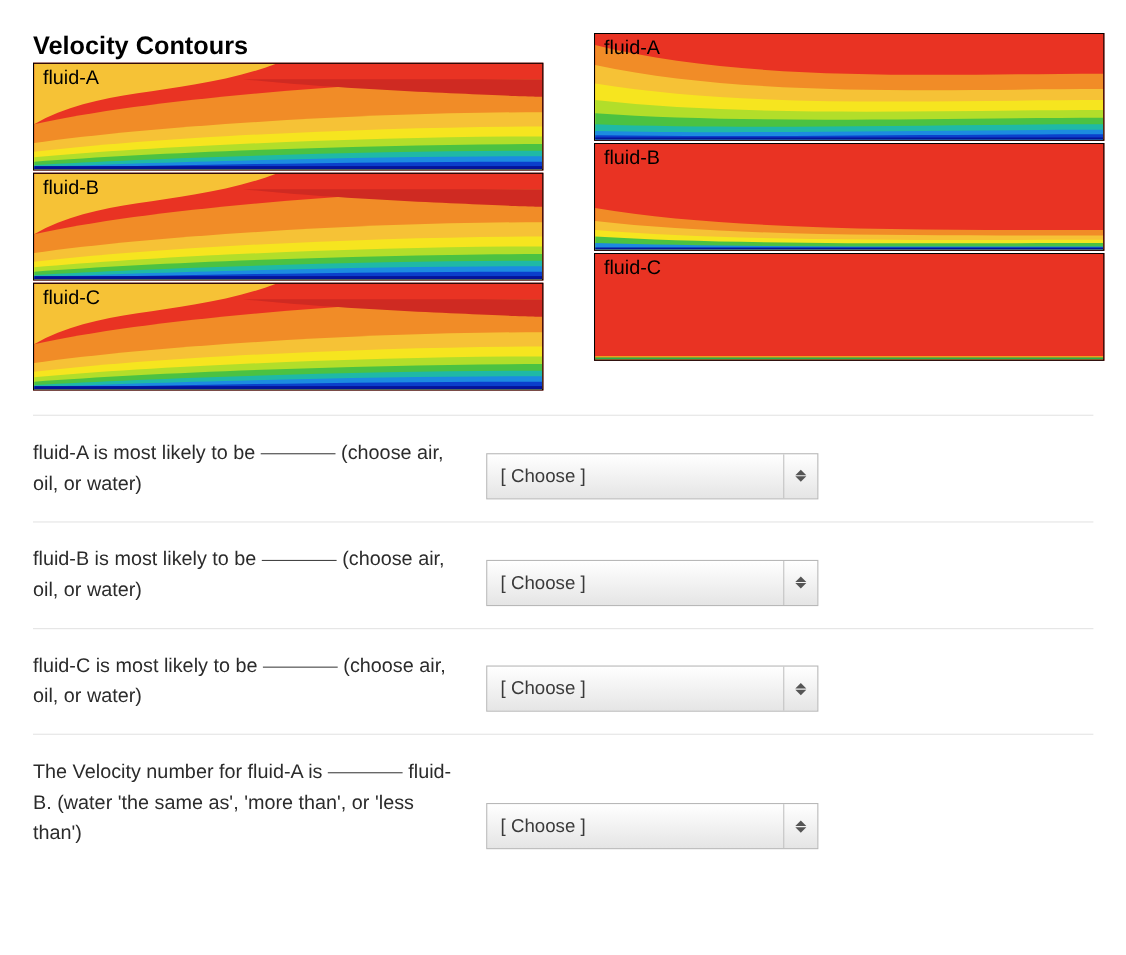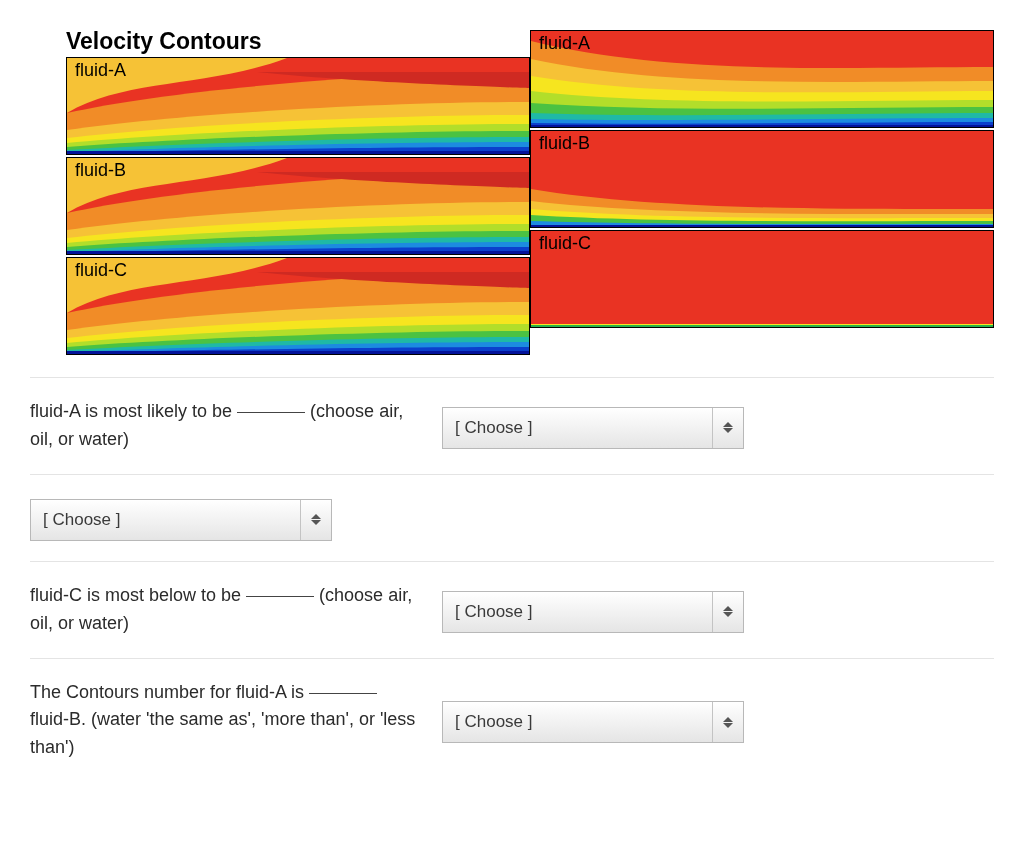--- a/index.html
+++ b/index.html
@@ -1,27 +1,27 @@
 <!DOCTYPE html>
 <html><head>
 <meta charset="utf-8">
 <style>
   html,body{margin:0;padding:0;font-family:"Helvetica Neue",Helvetica,Arial,sans-serif;color:#222;background:#fff;}
   .page{width:1024px;min-height:868px;box-sizing:border-box;padding:28px 30px 20px 30px;}
   .intro{font-size:20px;font-weight:400;margin-bottom:18px;color:#212121;}
-  .cols{display:flex;justify-content:flex-end;}
+  .cols{display:flex;gap:46px;}
   .col{flex:0 0 462px;}
   .col-title{font-size:23px;font-weight:600;margin:0 0 0 0;padding:0;color:#000;}
   .panel-wrap{margin-top:2px;}
   .panel{border:1px solid #000;width:462px;height:96px;position:relative;overflow:hidden;background:#e93323;}
   .panel svg{position:absolute;inset:0;display:block;}
   .plabel{position:absolute;top:2px;left:8px;font-size:18px;font-weight:400;color:#000;z-index:5;}
   .questions{margin-top:22px;}
   hr.sep{border:none;border-top:1px solid #e4e4e4;margin:0;}
-  .qrow{display:flex;align-items:center;gap:22px;padding:20px 0;}
+  .qrow{display:flex;align-items:flex-end;gap:22px;padding:20px 0;}
   .qprompt{flex:0 0 390px;font-size:18px;line-height:1.55;color:#2b2b2b;}
   .blank{display:inline-block;border-bottom:1px solid #444;width:68px;height:0;transform:translateY(-4px);}
   .selectbox{flex:0 0 300px;height:40px;border:1px solid #b8b8b8;border-radius:0;
     background:linear-gradient(#ffffff,#e5e5e5);display:flex;align-items:center;position:relative;
     box-shadow:inset 0 1px 0 #fff;margin-top:4px;}
   .selectbox .selval{padding-left:12px;font-size:17px;color:#3a3a3a;}
   .selectbox .arrows{position:absolute;right:0;top:0;bottom:0;width:30px;border-left:1px solid #c3c3c3;
     display:flex;flex-direction:column;align-items:center;justify-content:center;gap:1px;}
   .triUp,.triDown{width:0;height:0;border-left:5px solid transparent;border-right:5px solid transparent;}
   .triUp{border-bottom:5px solid #555;}
@@ -154,47 +154,50 @@
         <span class="selval">[ Choose ]</span>
         <span class="arrows">
             <span class="triUp"></span>
             <span class="triDown"></span>
           </span>
       </div>
     </div>
 
     <hr class="sep">
     <div class="qrow">
-      <div class="selectbox">
-        <span class="selval">[ Choose ]</span>
-        <span class="arrows">
-            <span class="triUp"></span>
-            <span class="triDown"></span>
-          </span>
-      </div>
-    </div>
-
-    <hr class="sep">
-    <div class="qrow">
-      <div class="qprompt">
-        <span>fluid-C is most below to be </span><span class="blank"></span><span> (choose air, oil, or water)</span>
-      </div>
-      <div class="selectbox">
-        <span class="selval">[ Choose ]</span>
-        <span class="arrows">
-            <span class="triUp"></span>
-            <span class="triDown"></span>
-          </span>
-      </div>
-    </div>
-
-    <hr class="sep">
-    <div class="qrow">
-      <div class="qprompt">
-        <span>The Contours number for fluid-A is </span><span class="blank"></span><span> fluid-B. (water 'the same as', 'more than', or 'less than')</span>
+      <div class="qprompt">
+        <span>fluid-B is most likely to be </span><span class="blank"></span><span> (choose air, oil, or water)</span>
+      </div>
+      <div class="selectbox">
+        <span class="selval">[ Choose ]</span>
+        <span class="arrows">
+            <span class="triUp"></span>
+            <span class="triDown"></span>
+          </span>
+      </div>
+    </div>
+
+    <hr class="sep">
+    <div class="qrow">
+      <div class="qprompt">
+        <span>fluid-C is most likely to be </span><span class="blank"></span><span> (choose air, oil, or water)</span>
+      </div>
+      <div class="selectbox">
+        <span class="selval">[ Choose ]</span>
+        <span class="arrows">
+            <span class="triUp"></span>
+            <span class="triDown"></span>
+          </span>
+      </div>
+    </div>
+
+    <hr class="sep">
+    <div class="qrow">
+      <div class="qprompt">
+        <span>The Velocity number for fluid-A is </span><span class="blank"></span><span> fluid-B. (water 'the same as', 'more than', or 'less than')</span>
       </div>
       <div class="selectbox">
         <span class="selval">[ Choose ]</span>
         <span class="arrows">
             <span class="triUp"></span>
             <span class="triDown"></span>
           </span>
       </div>
     </div>
   </div>

